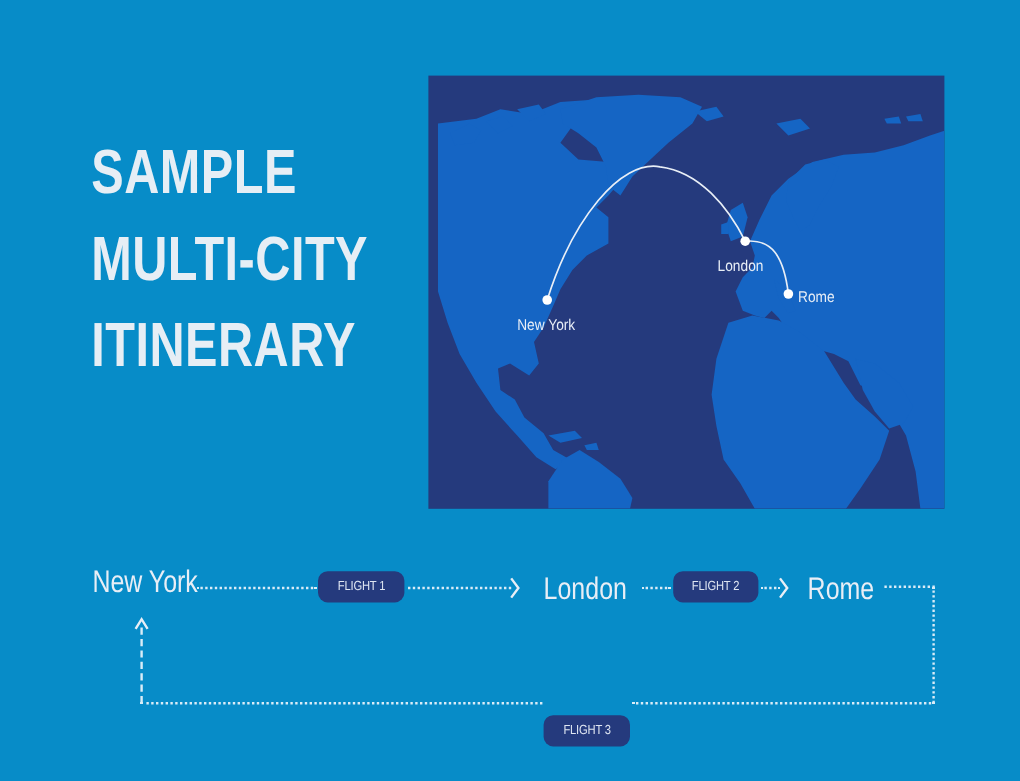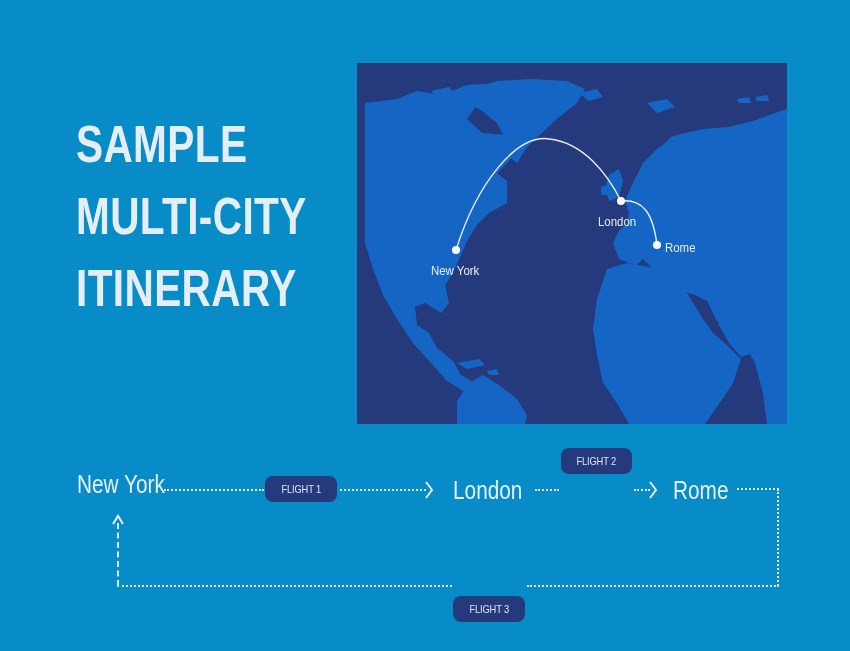--- a/index.html
+++ b/index.html
@@ -100,21 +100,21 @@
 <div class="pill" style="left:265px; top:476px; width:72px;">
     <span>FLIGHT 1</span>
   </div>
 <div class="dotline-h" style="left:340px; top:489px; width:86px;"></div>
 <svg class="chev" style="left:424px; top:480px;" width="10" height="20" viewBox="0 0 10 20">
   <path d="M2,2 L8,10 L2,18" fill="none" stroke="#e8eef6" stroke-width="2"></path>
 </svg>
 
 <div class="route-city" style="left:453px; top:475px;">London</div>
 <div class="dotline-h" style="left:535px; top:489px; width:24px;"></div>
-<div class="pill" style="left:561px; top:448px; width:71px;">
+<div class="pill" style="left:561px; top:476px; width:71px;">
     <span>FLIGHT 2</span>
   </div>
 <div class="dotline-h" style="left:634px; top:489px; width:16px;"></div>
 <svg class="chev" style="left:648px; top:480px;" width="10" height="20" viewBox="0 0 10 20">
   <path d="M2,2 L8,10 L2,18" fill="none" stroke="#e8eef6" stroke-width="2"></path>
 </svg>
 
 <div class="route-city" style="left:673px; top:475px;">Rome</div>
 <div class="dotline-h" style="left:737px; top:488px; width:42px;"></div>
 <div class="dotline-v" style="left:777px; top:489px; height:97px;"></div>

